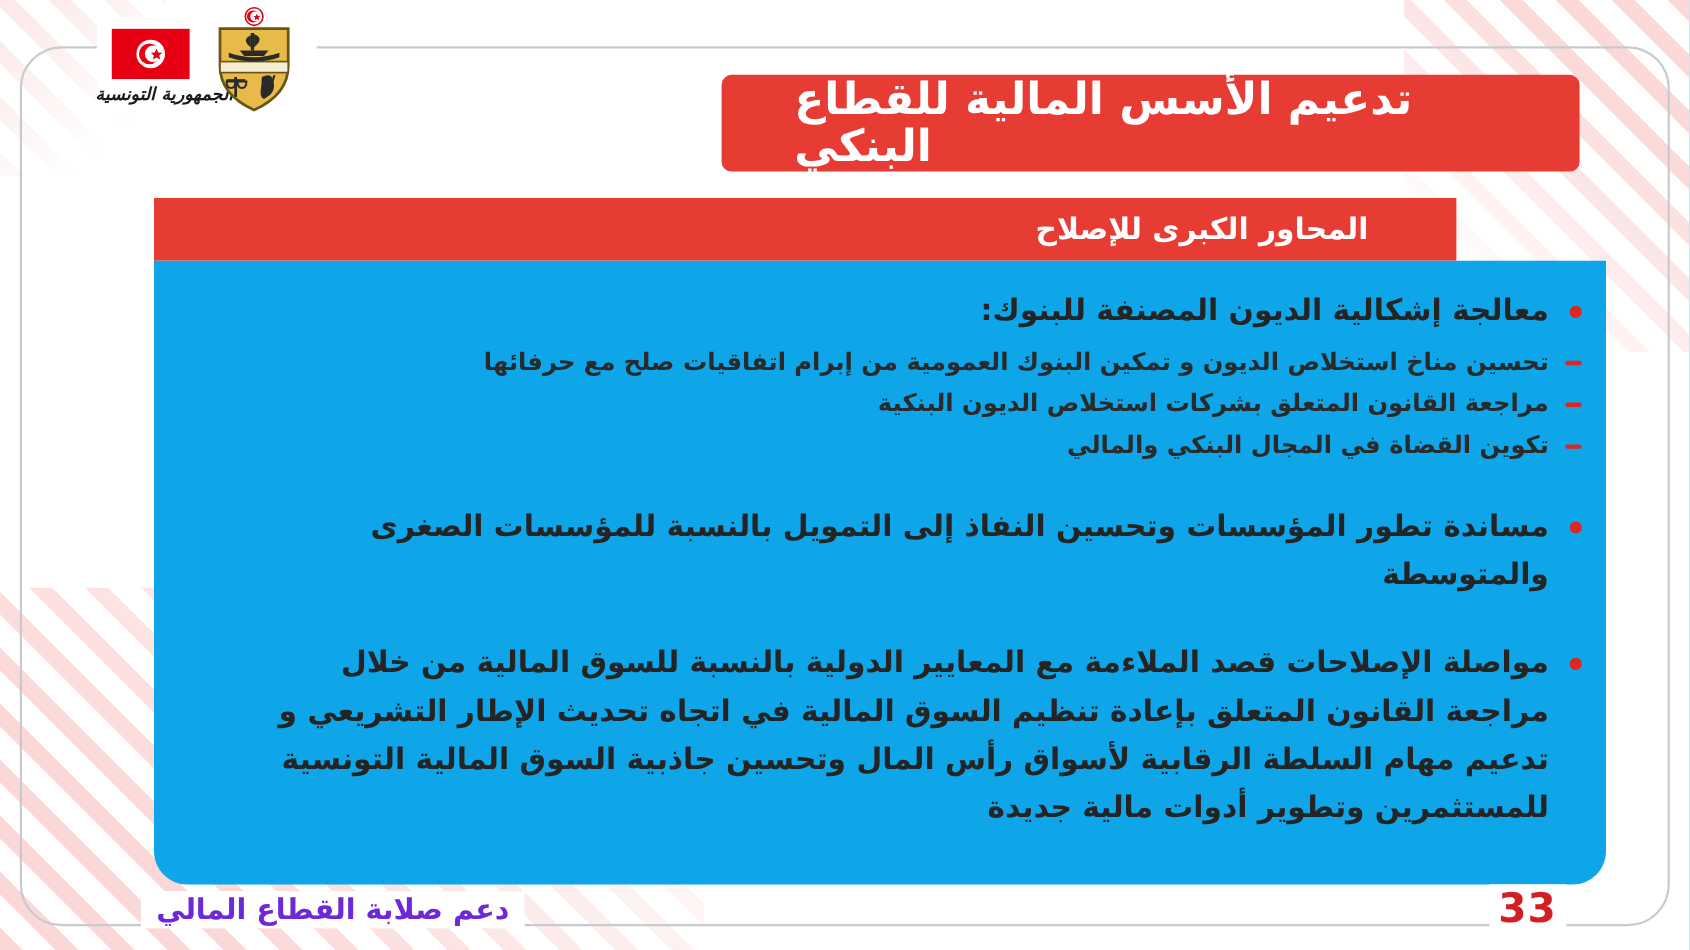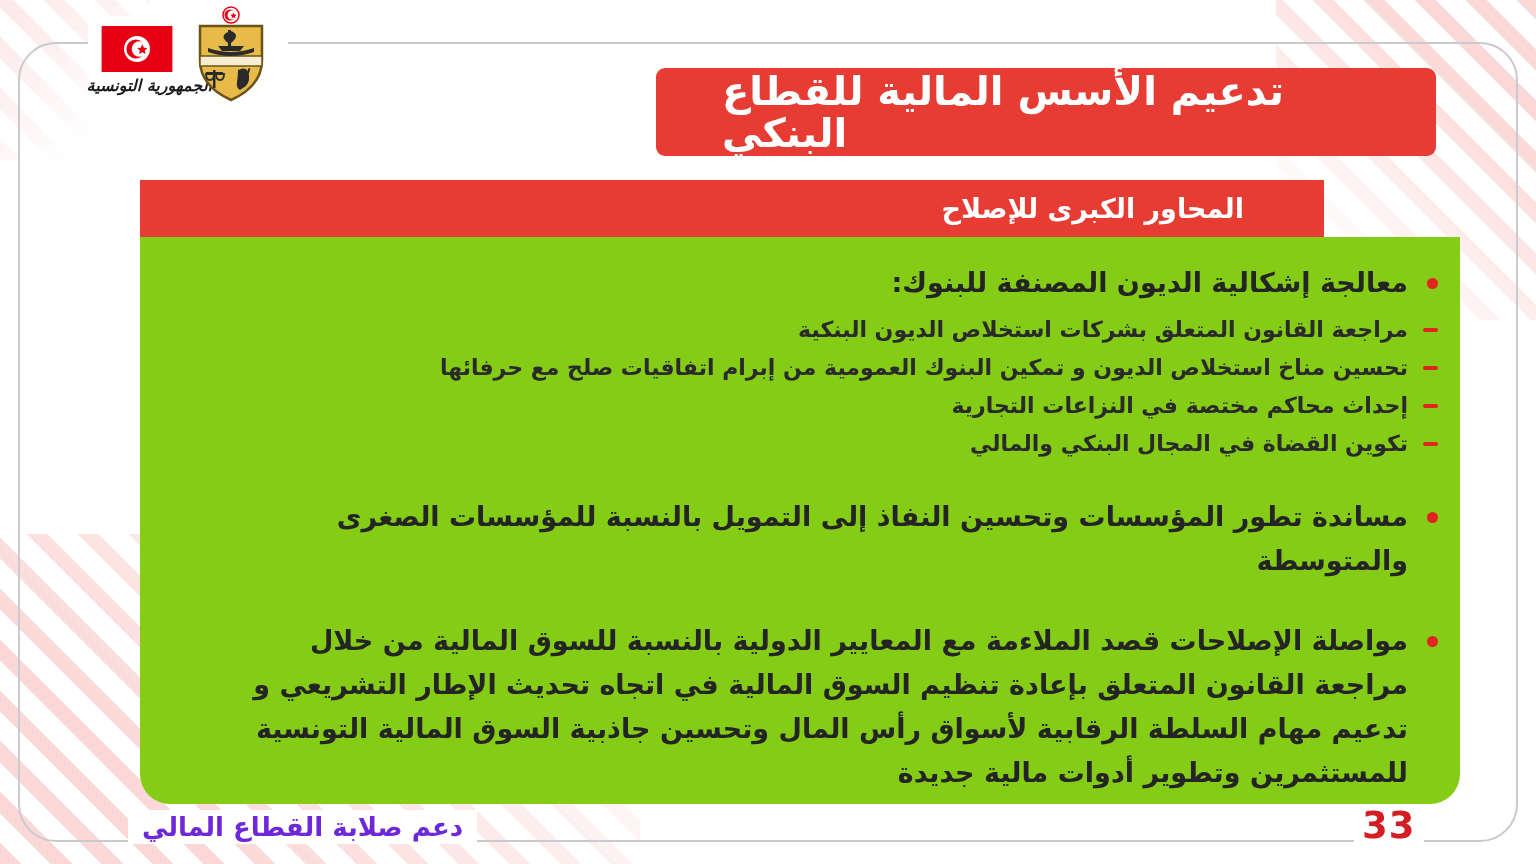--- a/index.html
+++ b/index.html
@@ -32,21 +32,21 @@
 
   .title-banner { position:absolute; left:656px; top:68px; width:780px; height:88px;
     background:#e73c34; border-radius:9px; color:#fff; direction:rtl; text-align:left;
     font-weight:bold; font-size:40px; line-height:42px; padding:2px 52px 0 66px; }
 
   .sub-banner { position:absolute; left:140px; top:180px; width:1184px; height:57px;
     background:#e73c34; color:#fff; direction:rtl; text-align:right;
     font-weight:bold; font-size:27px; line-height:57px; padding:0 80px; }
 
   .content-box { position:absolute; left:140px; top:237px; width:1320px; height:567px;
-    background:#84cc16; border-radius:0 0 30px 30px; direction:rtl;
+    background:#0ea5e9; border-radius:0 0 30px 30px; direction:rtl;
     padding:28px 20px 0 92px; color:#242424; }
 
   .bullet-item { position:relative; padding-right:32px; text-align:right; }
   .bullet-item .dot { position:absolute; right:2px; top:13px; width:11px; height:11px;
     border-radius:50%; background:#e0241f; }
   .heading { font-size:27px; font-weight:bold; line-height:36px; margin-bottom:14px; }
   .sub-item { position:relative; padding-right:32px; text-align:right;
     font-size:22px; font-weight:bold; line-height:30px; margin-bottom:8px; color:#2a2a2a; }
   .sub-item .dash { position:absolute; right:2px; top:13px; width:15px; height:4px;
     background:#e0241f; border-radius:2px; }
@@ -110,29 +110,25 @@
 
   <div class="content-box">
 
     <div class="bullet-item heading">
       <span class="dot"></span>
       <span>معالجة إشكالية الديون المصنفة للبنوك:</span>
     </div>
 
     <div class="sub-item">
       <span class="dash"></span>
-      <span>مراجعة القانون المتعلق بشركات استخلاص الديون البنكية</span>
-    </div>
-    <div class="sub-item">
-      <span class="dash"></span>
       <span>تحسين مناخ استخلاص الديون و تمكين البنوك العمومية من إبرام اتفاقيات صلح مع حرفائها</span>
     </div>
     <div class="sub-item">
       <span class="dash"></span>
-      <span>إحداث محاكم مختصة في النزاعات التجارية</span>
+      <span>مراجعة القانون المتعلق بشركات استخلاص الديون البنكية</span>
     </div>
     <div class="sub-item">
       <span class="dash"></span>
       <span>تكوين القضاة في المجال البنكي والمالي</span>
     </div>
 
     <div class="bullet-item para">
       <span class="dot" style="top:17px;"></span>
       <span>مساندة تطور المؤسسات وتحسين النفاذ إلى التمويل بالنسبة للمؤسسات الصغرى والمتوسطة</span>
     </div>

